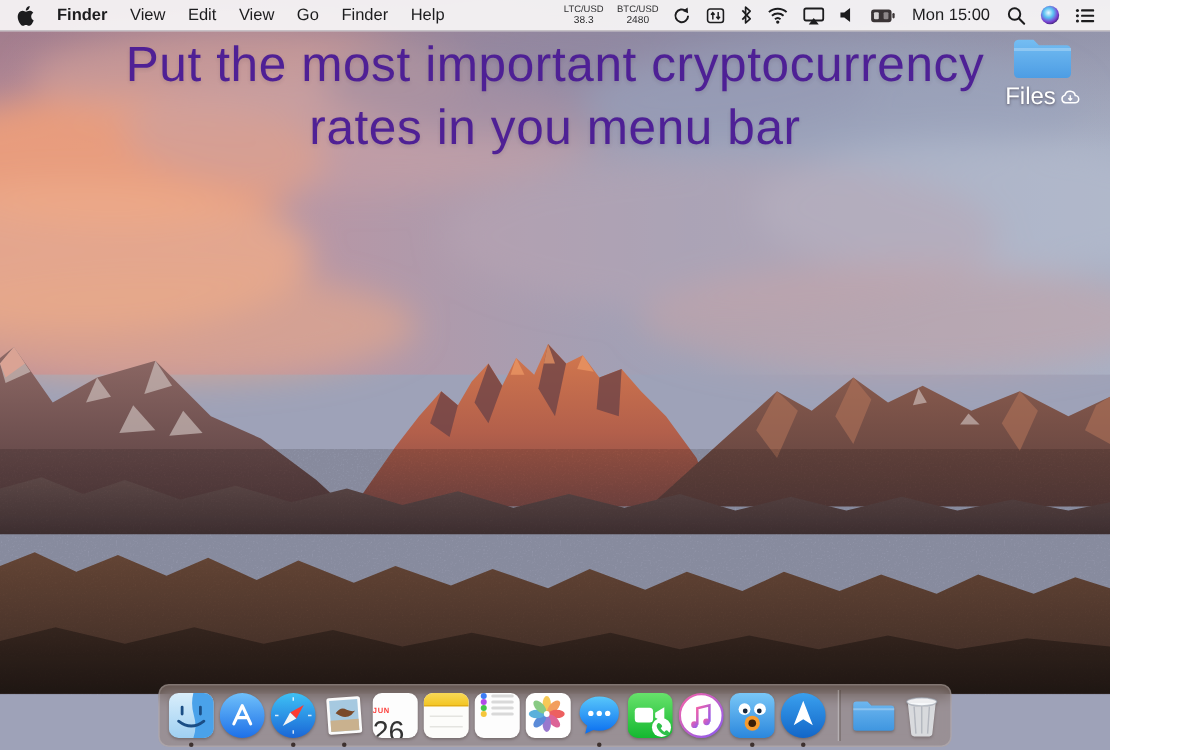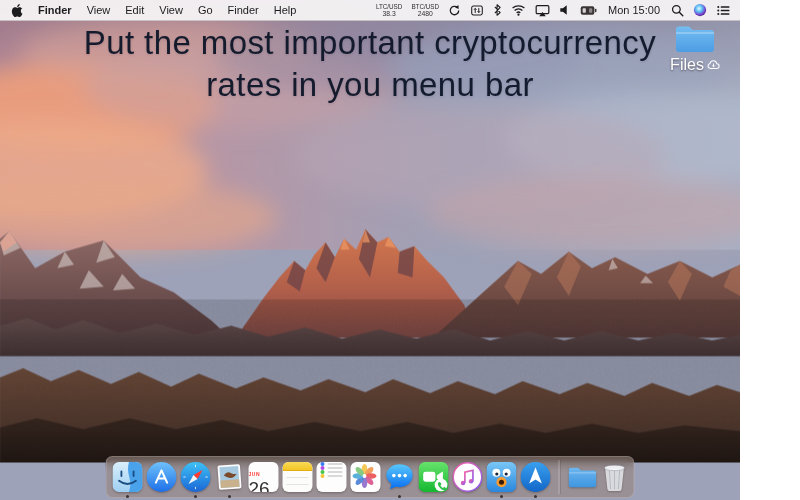--- a/index.html
+++ b/index.html
@@ -15,21 +15,21 @@
   .mb-item{cursor:default;}
   .mb-item.bold{font-weight:bold;}
   .mb-right{margin-left:auto;display:flex;align-items:center;gap:9px;padding-right:9px;}
   .ticker{display:flex;flex-direction:column;align-items:center;line-height:7px;font-size:6.5px;color:#2e2e30;cursor:default;}
   .ticker .pair{font-size:6.3px;}
   .ticker .price{font-size:6.8px;}
   .sicon{display:flex;align-items:center;justify-content:center;height:20px;}
   .clock{font-size:11px;margin:0 2px;cursor:default;white-space:nowrap;}
 
   
-  .headline{position:absolute;top:22px;left:0;right:0;text-align:center;color:#0f172a;
+  .headline{position:absolute;top:22px;left:0;right:0;text-align:center;color:#4c1d95;
     font-size:33px;line-height:42px;font-weight:300;letter-spacing:.4px;opacity:.97;
     text-shadow:0 1px 3px rgba(60,40,60,.15);z-index:10;pointer-events:none;}
 
   
   .deskicon{position:absolute;top:23px;right:12px;width:66px;display:flex;flex-direction:column;align-items:center;z-index:20;cursor:default;}
   .deskicon .lbl{margin-top:2px;display:flex;align-items:center;gap:3px;color:#fff;font-size:16px;text-shadow:0 1px 2px rgba(40,30,40,.6);}
 
   
   .dock{position:absolute;bottom:2px;left:50%;transform:translateX(-50%);height:40px;
     background:rgba(150,129,121,.55);border:1px solid rgba(255,255,255,.18);border-radius:7px;

